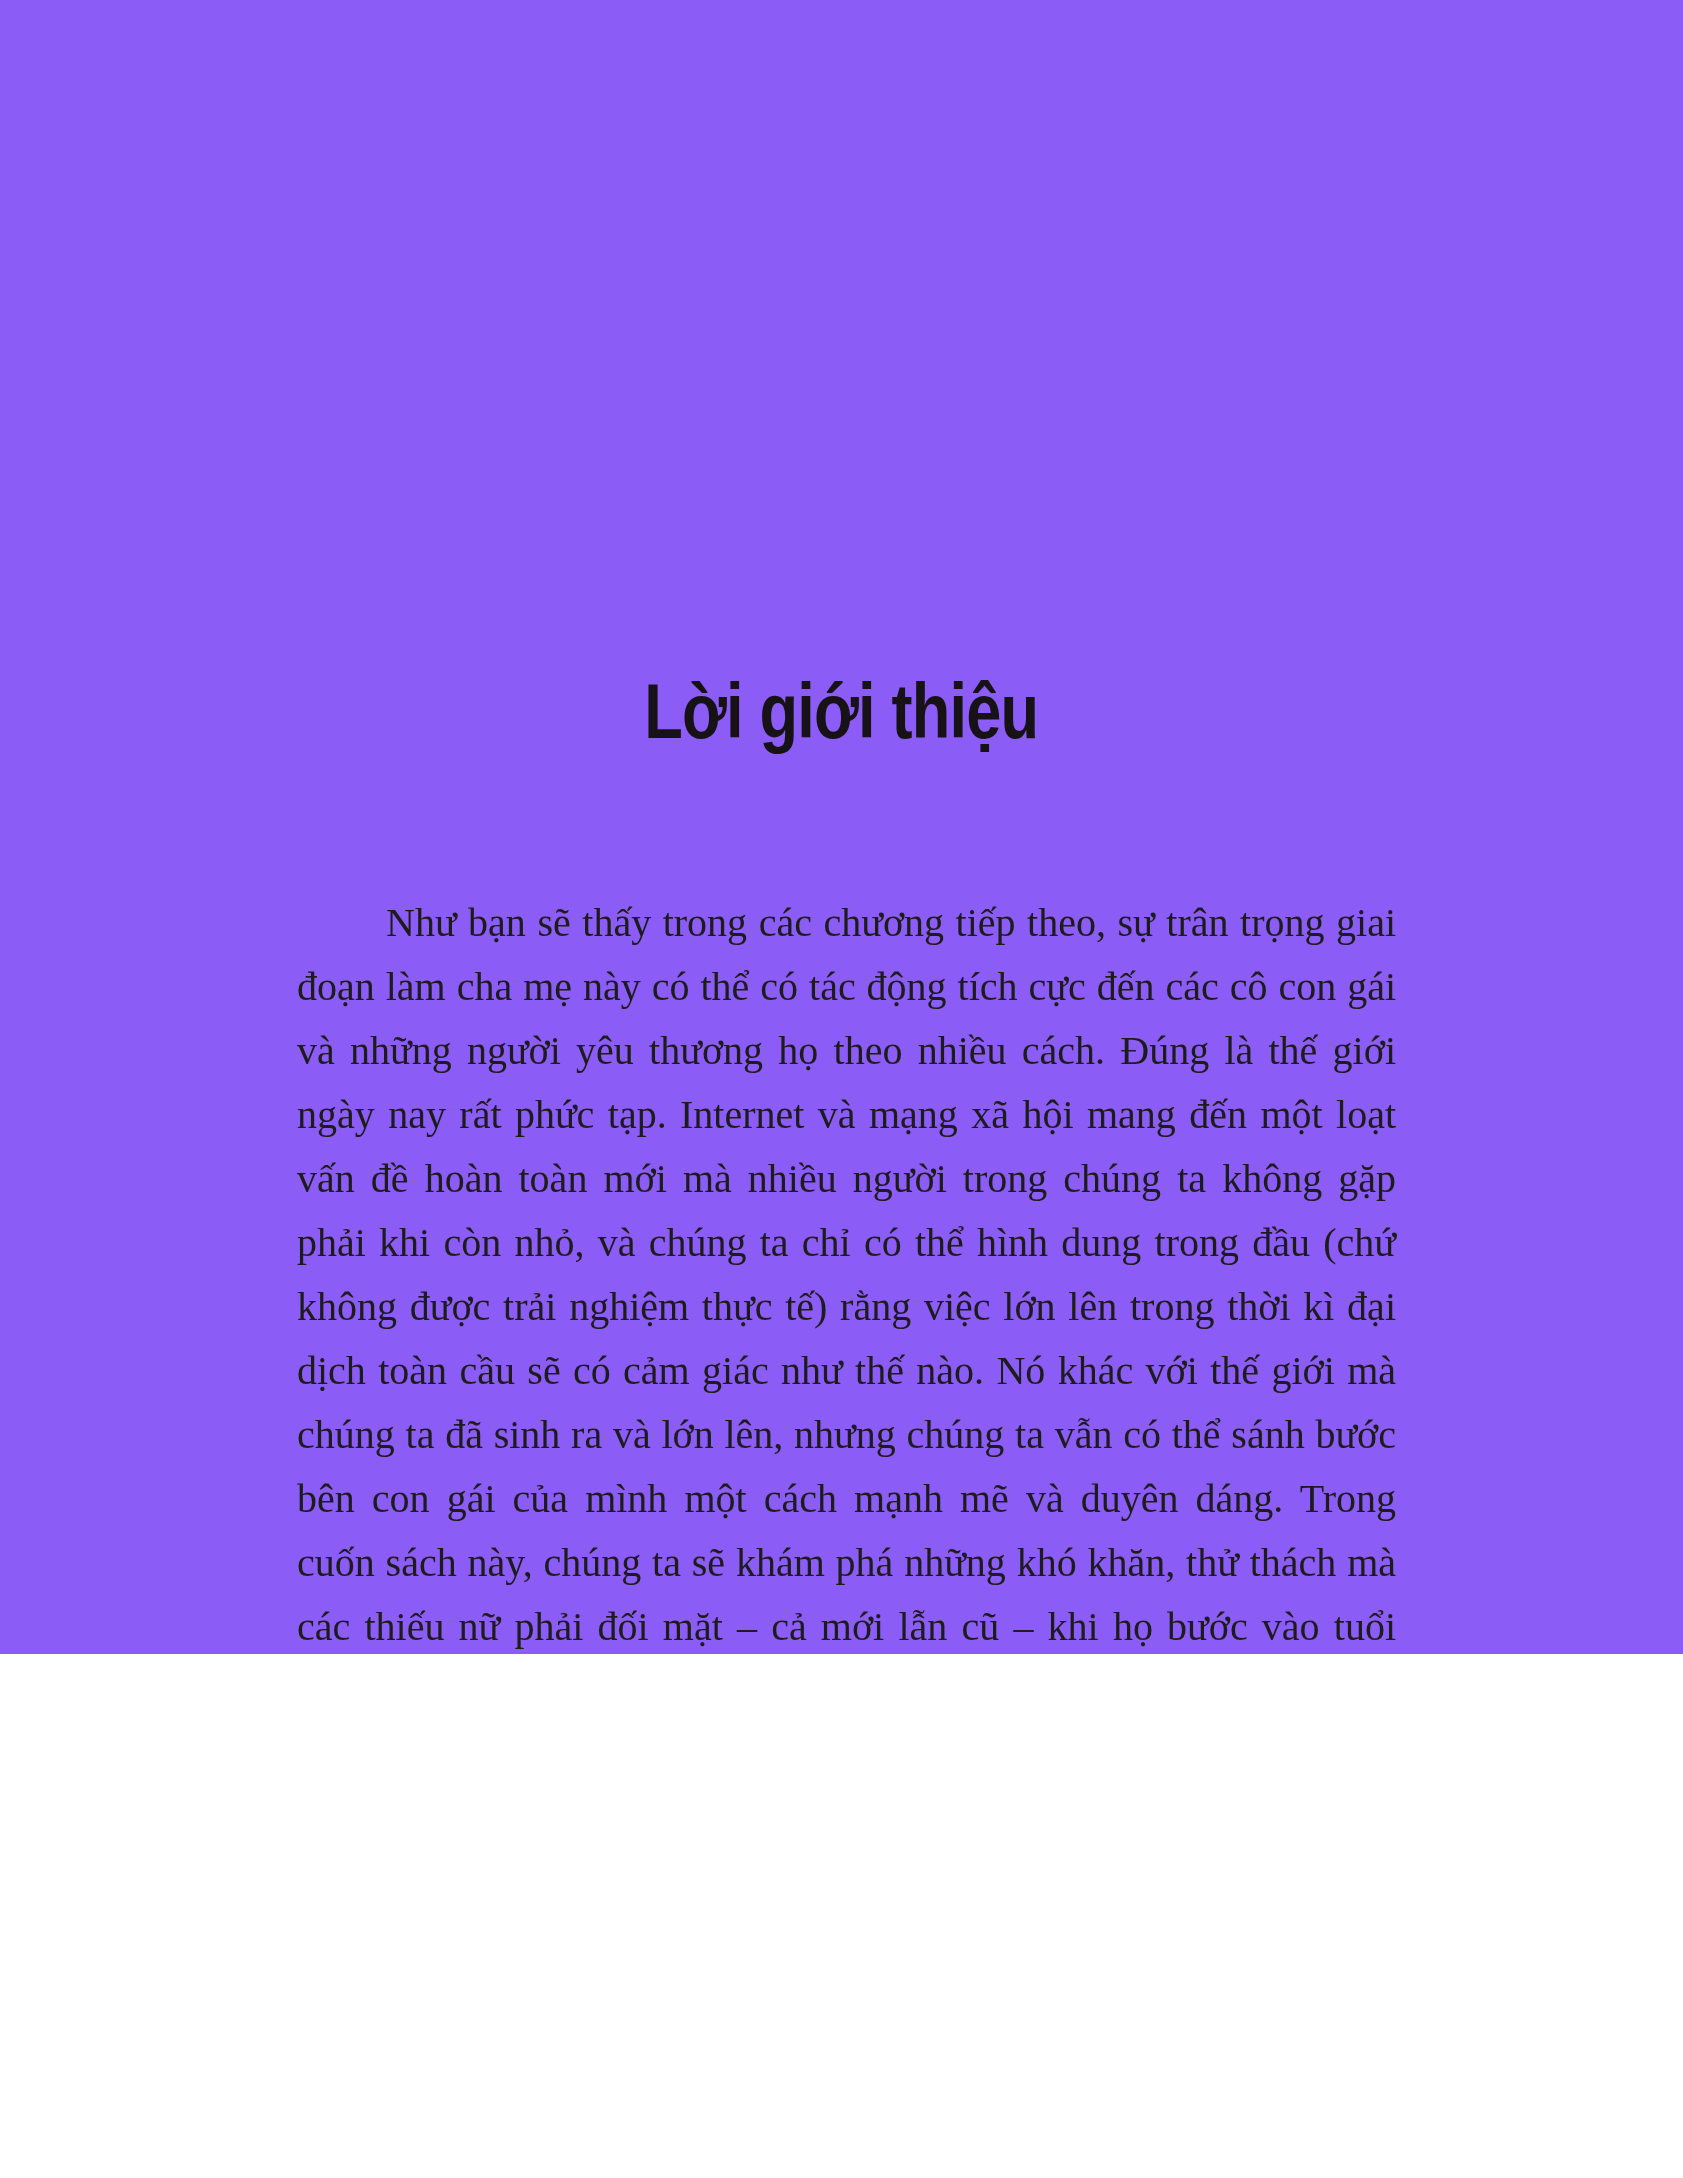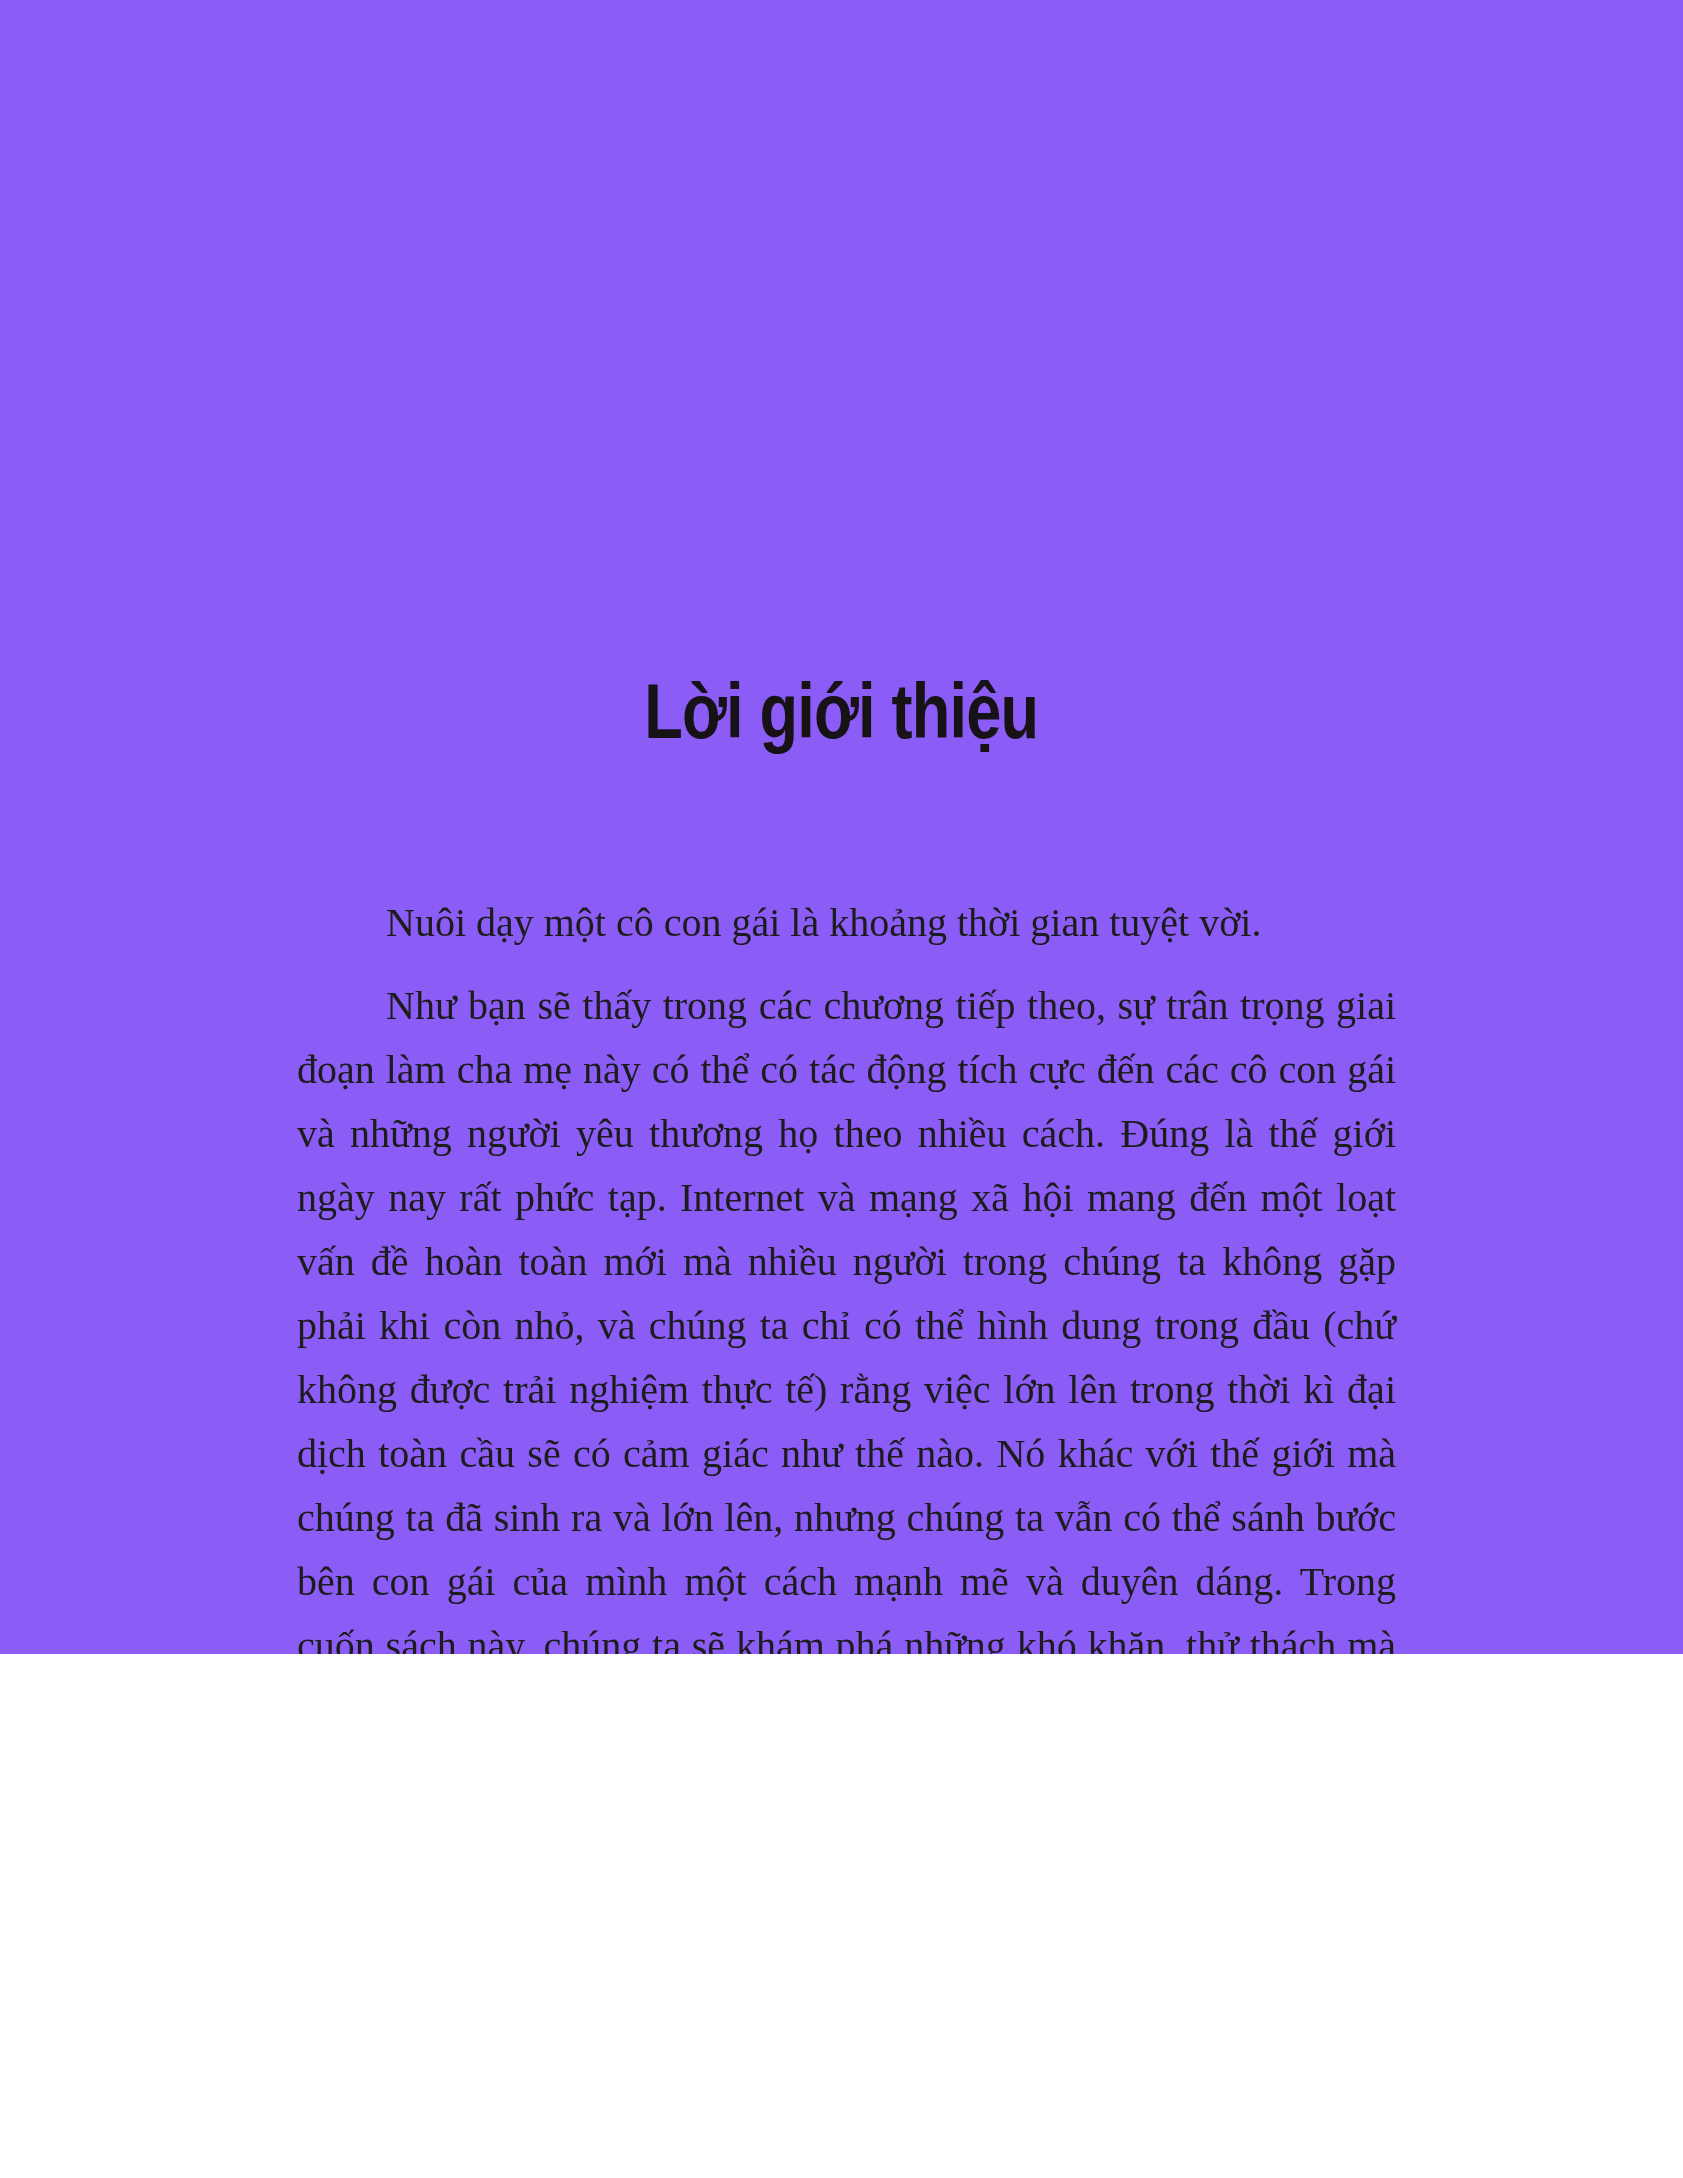--- a/index.html
+++ b/index.html
@@ -72,19 +72,18 @@
 </head>
 <body>
 
 <div class="page">
 
   <h1 class="chapter-title">
     <span class="condense">Lời giới thiệu</span>
   </h1>
 
   <div class="body-text">
-    <p>Nuôi dạy một cô con gái là khoảng thời gian tuyệt vời.</p>
     <p class="justified">Như bạn sẽ thấy trong các chương tiếp theo, sự trân trọng giai đoạn làm cha mẹ này có thể có tác động tích cực đến các cô con gái và những người yêu thương họ theo nhiều cách. Đúng là thế giới ngày nay rất phức tạp. Internet và mạng xã hội mang đến một loạt vấn đề hoàn toàn mới mà nhiều người trong chúng ta không gặp phải khi còn nhỏ, và chúng ta chỉ có thể hình dung trong đầu (chứ không được trải nghiệm thực tế) rằng việc lớn lên trong thời kì đại dịch toàn cầu sẽ có cảm giác như thế nào. Nó khác với thế giới mà chúng ta đã sinh ra và lớn lên, nhưng chúng ta vẫn có thể sánh bước bên con gái của mình một cách mạnh mẽ và duyên dáng. Trong cuốn sách này, chúng ta sẽ khám phá những khó khăn, thử thách mà các thiếu nữ phải đối mặt – cả mới lẫn cũ – khi họ bước vào tuổi trưởng thành về giới tính trong thời đại ngày nay. Cuốn sách này sẽ hỗ trợ bạn với những thông tin về nhiều chủ đề liên quan đến trẻ em gái và tình dục,</p>
   </div>
 
 
 </div>
 
 
 </body></html>

